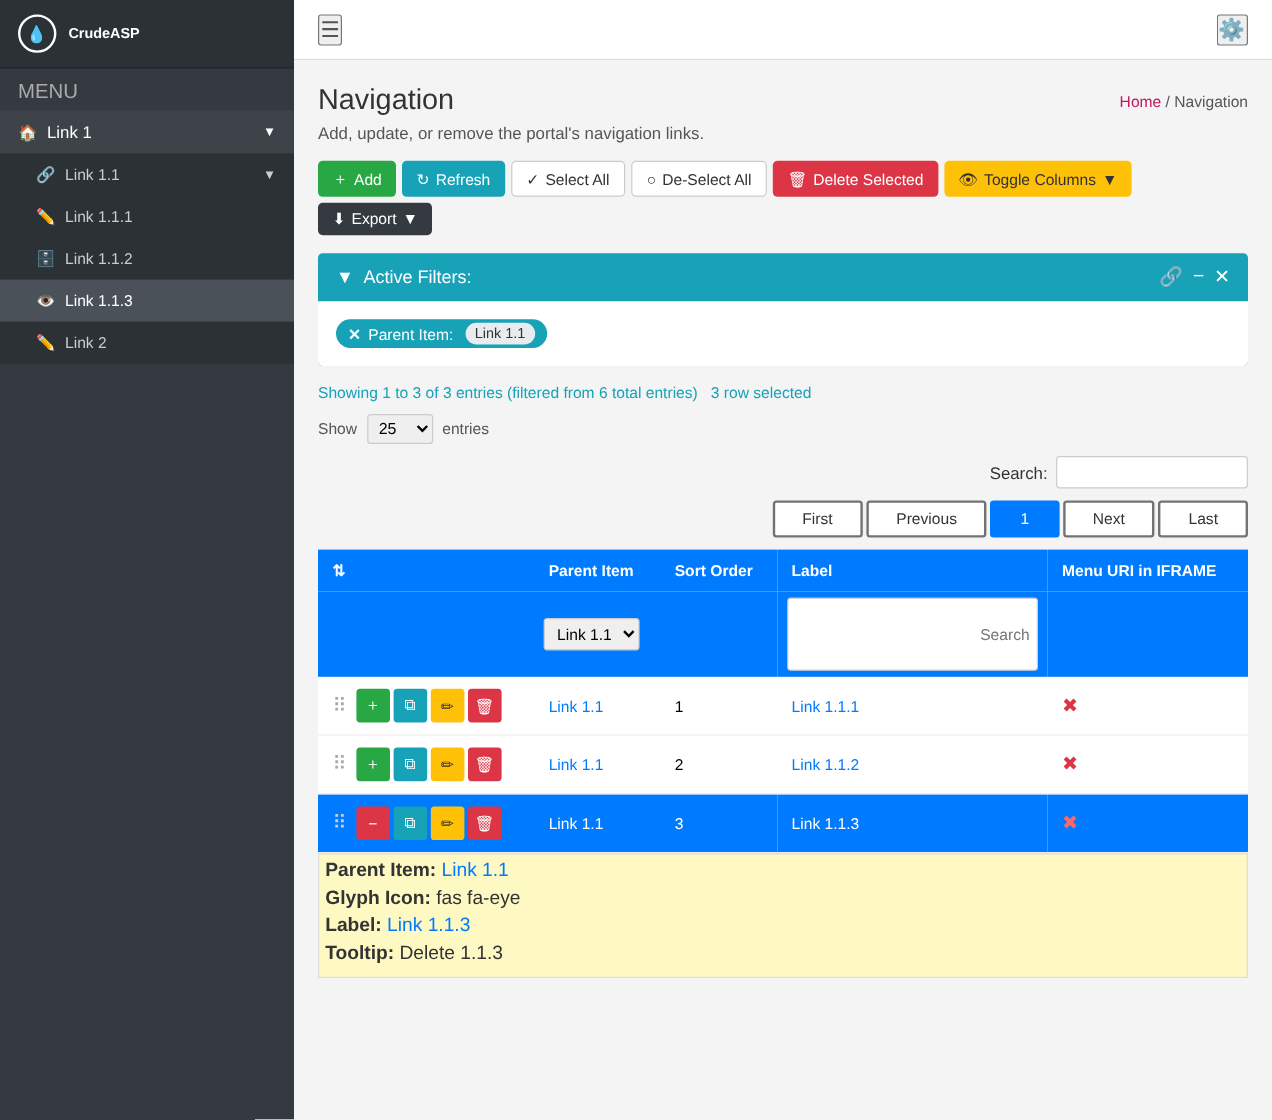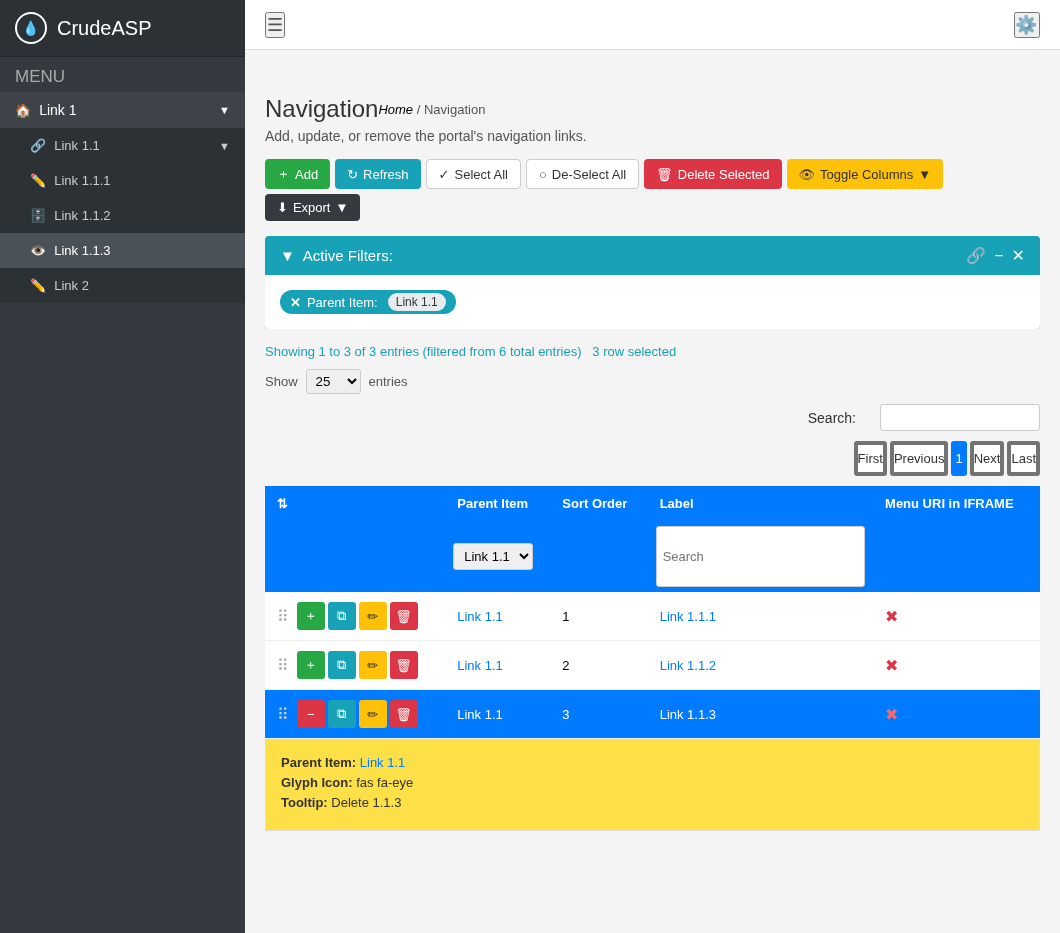--- a/index.html
+++ b/index.html
@@ -2,40 +2,40 @@
 <html><head>
   <meta charset="utf-8">
   <style>
     * { box-sizing: border-box; margin: 0; padding: 0; }
     body { font-family: Arial, sans-serif; font-size: 14px; background: #f4f4f4; display: flex; height: 933px; overflow: hidden; }
 
     
     .sidebar { width: 245px; background: #343a40; color: #fff; flex-shrink: 0; display: flex; flex-direction: column; }
     .sidebar-header { display: flex; align-items: center; gap: 10px; padding: 12px 15px; background: #2c3136; border-bottom: 1px solid #23272b; }
     .sidebar-logo { width: 32px; height: 32px; border-radius: 50%; border: 2px solid #fff; display: flex; align-items: center; justify-content: center; color: #fff; font-size: 14px; }
-    .sidebar-brand { font-size: 20px; font-weight: normal; color: #fff; }
+    .sidebar-brand { font-size: 12px; font-weight: bold; color: #fff; }
     .sidebar-menu-label { padding: 10px 15px 5px; font-size: 17px; color: #aaa; text-transform: uppercase; }
     .sidebar-item { display: flex; align-items: center; padding: 10px 15px; cursor: pointer; color: #ccc; text-decoration: none; font-size: 14px; }
     .sidebar-item.active { background: #4a5158; color: #fff; }
     .sidebar-item.top-level { color: #fff; background: #3d4349; }
     .sidebar-item .item-icon { margin-right: 8px; font-size: 13px; }
     .sidebar-item .chevron { margin-left: auto; font-size: 11px; }
     .sidebar-sub { background: #2c3136; }
     .sidebar-sub .sidebar-item { padding-left: 30px; font-size: 13px; }
 
     
     .main { flex: 1; display: flex; flex-direction: column; overflow: hidden; }
     .top-bar { background: #fff; padding: 0 20px; height: 50px; display: flex; align-items: center; justify-content: space-between; border-bottom: 1px solid #ddd; }
     .hamburger { font-size: 18px; cursor: pointer; color: #555; }
     .gear-icon { font-size: 18px; color: #555; cursor: pointer; }
     .content { flex: 1; overflow-y: auto; padding: 20px; background: #f4f4f4; }
-    .page-header { display: flex; align-items: center; justify-content: flex-start; margin-bottom: 5px; margin-top: 25px; }
+    .page-header { display: flex; align-items: center; justify-content: space-between; margin-bottom: 5px; }
     .page-title { font-size: 24px; color: #333; font-weight: normal; }
     .breadcrumb { font-size: 13px; color: #555; }
-    .breadcrumb a { color: #000000; text-decoration: none; font-style: italic; }
+    .breadcrumb a { color: #be185d; text-decoration: none; }
     .breadcrumb span { color: #555; }
     .page-desc { margin-bottom: 15px; color: #555; font-size: 14px; }
 
     
     .toolbar { display: flex; gap: 5px; margin-bottom: 15px; flex-wrap: wrap; }
     .btn { padding: 6px 12px; border: none; border-radius: 4px; cursor: pointer; font-size: 13px; display: inline-flex; align-items: center; gap: 5px; color: #fff; }
     .btn-green { background: #28a745; }
     .btn-blue { background: #17a2b8; }
     .btn-outline { background: #fff; color: #333; border: 1px solid #ccc; }
     .btn-red { background: #dc3545; }
@@ -53,56 +53,56 @@
     .filter-tag .remove { cursor: pointer; font-weight: bold; }
     .filter-value { background: #e9ecef; color: #333; padding: 2px 8px; border-radius: 10px; font-size: 12px; margin-left: 4px; }
 
     
     .table-info { margin-bottom: 10px; font-size: 13px; color: #555; }
     .table-info span { color: #17a2b8; }
     .show-entries { display: flex; align-items: center; gap: 8px; font-size: 13px; color: #555; margin-bottom: 10px; }
     .show-entries select { padding: 3px 5px; border: 1px solid #ccc; border-radius: 3px; }
 
     
-    .search-row { display: flex; justify-content: flex-end; align-items: center; gap: 24px; margin-bottom: 10px; }
+    .search-row { display: flex; justify-content: flex-end; align-items: center; gap: 7px; margin-bottom: 10px; }
     .search-label { font-size: 14px; color: #333; }
     .search-input { padding: 5px 8px; border: 1px solid #ccc; border-radius: 3px; width: 160px; }
 
     
     .pagination { display: flex; justify-content: flex-end; margin-bottom: 10px; gap: 3px; }
-    .page-btn { padding: 6px 0; border: 4px solid #737373; background: #fff; cursor: pointer; border-radius: 3px; font-size: 13px; color: #333; }
+    .page-btn { padding: 6px 23px; border: 2px solid #737373; background: #fff; cursor: pointer; border-radius: 3px; font-size: 13px; color: #333; }
     .page-btn.active { background: #007bff; color: #fff; border-color: #007bff; }
 
     
     .data-table { width: 100%; border-collapse: collapse; background: #fff; font-size: 13px; }
     .data-table thead tr { background: #007bff; color: #fff; }
     .data-table thead th { padding: 10px 12px; text-align: left; font-weight: bold; }
     .data-table tbody tr { border-bottom: 1px solid #eee; }
     .data-table tbody tr.selected { background: #007bff; color: #fff; }
     .data-table tbody tr.selected a { color: #fff; }
     .data-table td { padding: 10px 12px; vertical-align: middle; }
     .data-table td a { color: #007bff; text-decoration: none; }
     .filter-row td { padding: 5px 8px; }
     .filter-select { padding: 4px 6px; border: 1px solid #ccc; border-radius: 3px; font-size: 13px; }
-    .filter-text { padding: 22px 6px; border: 1px solid #ccc; border-radius: 3px; font-size: 13px; width: 100%; }
+    .filter-text { padding: 22px 6px; border: 1px solid #ccc; border-radius: 3px; font-size: 13px; width: 100%; text-align: right; }
 
     
     .row-actions { display: flex; gap: 3px; align-items: center; }
     .action-btn { width: 28px; height: 28px; border: none; border-radius: 3px; cursor: pointer; color: #fff; display: flex; align-items: center; justify-content: center; font-size: 13px; }
     .action-btn.green { background: #28a745; }
     .action-btn.blue { background: #17a2b8; }
     .action-btn.yellow { background: #ffc107; color: #333; }
     .action-btn.red { background: #dc3545; }
     .drag-handle { color: #aaa; font-size: 16px; margin-right: 5px; cursor: grab; }
 
     
     .status-no { color: #dc3545; font-size: 16px; }
 
     
-    .detail-panel { background: #fde047; border: 1px solid #ddd; padding: 15px; margin-top: 0; font-size: 13px; }
+    .detail-panel { background: #fef9c3; border: 1px solid #ddd; padding: 5px; margin-top: 0; font-size: 16px; }
     .detail-panel p { margin-bottom: 5px; color: #333; }
     .detail-panel strong { font-weight: bold; }
     .detail-panel a { color: #007bff; }
   </style>
 </head>
 <body>
 
 <nav class="sidebar">
   <div class="sidebar-header">
     <div class="sidebar-logo">💧</div>
@@ -325,19 +325,23 @@
     <div class="detail-panel">
       <p>
         <strong>Parent Item:</strong>
         <a>Link 1.1</a>
       </p>
       <p>
         <strong>Glyph Icon:</strong>
         <span>fas fa-eye</span>
       </p>
       <p>
+        <strong>Label:</strong>
+        <a>Link 1.1.3</a>
+      </p>
+      <p>
         <strong>Tooltip:</strong>
         <span>Delete 1.1.3</span>
       </p>
     </div>
 
   </div>
 </div>
 
 </body></html>

